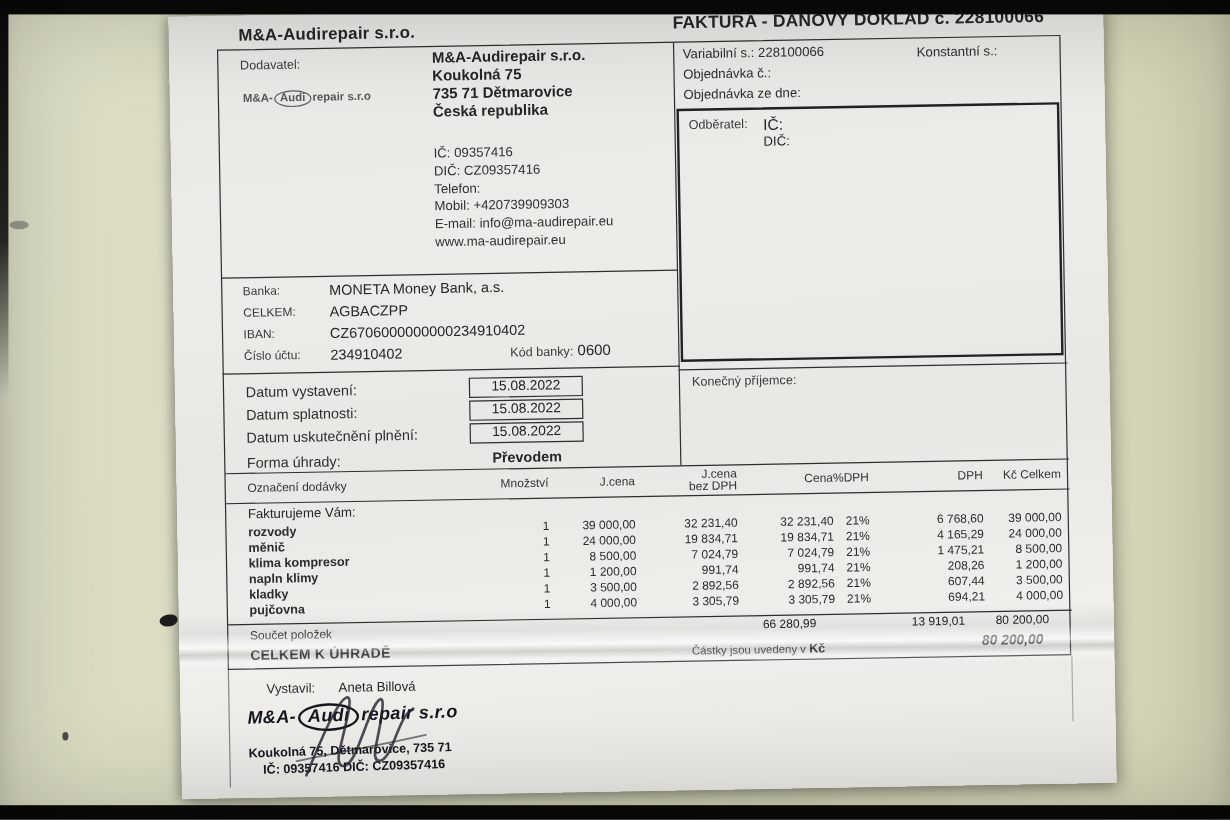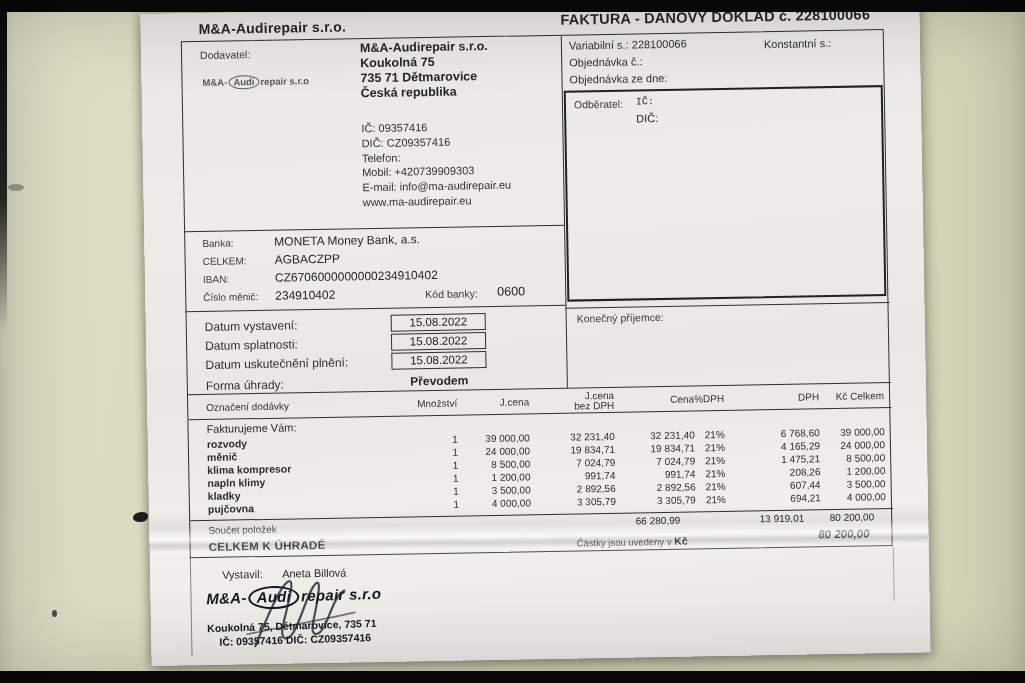--- a/index.html
+++ b/index.html
@@ -36,32 +36,32 @@
   .sup-label{left:18px;top:7px;}
   .sup-logo{left:20px;top:34px;font-size:9.5px;font-weight:bold;color:#575757;white-space:nowrap;}
   .sup-logo .oval{display:inline-block;border:1.4px solid #5c5c5c;border-radius:50%;padding:0 4px 1px 4px;margin:0 1px;}
   .sup-addr{left:178px;top:2px;font-size:12.5px;font-weight:bold;line-height:15px;}
   .sup-contact{left:178px;top:82px;font-size:11px;line-height:14.8px;color:#303030;}
 
   .bank-box{left:-1px;top:189px;width:381px;height:81px;border-top:1.6px solid #2e2e2e;border-bottom:1.6px solid #2e2e2e;}
   .bank-row{position:absolute;left:18px;font-size:10px;color:#3a3a3a;}
   .bank-val{position:absolute;left:90px;font-size:12px;color:#262626;}
   .kod-lbl{position:absolute;left:240px;font-size:10.5px;color:#3a3a3a;}
-  .kod-val{position:absolute;left:312px;font-size:12.5px;font-weight:500;color:#222;}
+  .kod-val{position:absolute;left:296px;font-size:12.5px;font-weight:500;color:#222;}
 
   .date-lbl{position:absolute;left:18px;font-size:12px;color:#2e2e2e;}
   .date-box{position:absolute;left:204px;width:95px;height:17px;border:1.2px solid #2e2e2e;
     font-size:11.5px;text-align:center;line-height:15px;color:#222;}
   .pay-val{position:absolute;left:204px;width:95px;text-align:center;font-size:12px;font-weight:bold;}
 
   .meta-line{position:absolute;left:387px;font-size:11px;color:#2e2e2e;}
   .meta-konst{position:absolute;left:582px;top:6px;font-size:11px;color:#2e2e2e;}
   .odb-box{left:381px;top:55px;width:319px;height:211px;border:2.2px solid #222;}
   .odb-label{position:absolute;left:8px;top:6px;font-size:10.5px;color:#3a3a3a;}
-  .odb-ic{position:absolute;left:70px;top:5px;font-size:10px;font-family:Liberation Mono, monospace;}
+  .odb-ic{position:absolute;left:70px;top:5px;font-size:13px;}
   .odb-dic{position:absolute;left:70px;top:21px;font-size:11px;}
   .konecny-line{left:379px;top:272px;width:324px;border-top:1.4px solid #2e2e2e;}
   .konecny-lbl{left:390px;top:277px;font-size:10.5px;color:#3a3a3a;}
 
   .tbl-grid{display:grid;grid-template-columns:185px 66px 72px 85px 80px 30px 95px 65px;padding-left:18px;}
   .tbl-grid>*{text-align:right;white-space:nowrap;}
   .tbl-grid>*:first-child{text-align:left;}
   .tbl-head{left:0;top:352px;width:703px;height:26px;border-top:1.5px solid #2e2e2e;border-bottom:1.5px solid #2e2e2e;
     font-size:10px;color:#333;align-items:center;}
   .tbl-head .two-line{line-height:10px;padding-top:1px;}
@@ -125,21 +125,21 @@
         <div>www.ma-audirepair.eu</div>
       </div>
 
       <div class="abs bank-box">
         <span class="bank-row" style="top:6px">Banka:</span>
         <span class="bank-val" style="top:4px">MONETA Money Bank, a.s.</span>
         <span class="bank-row" style="top:24px">CELKEM:</span>
         <span class="bank-val" style="top:22px">AGBACZPP</span>
         <span class="bank-row" style="top:42px">IBAN:</span>
         <span class="bank-val" style="top:40px">CZ6706000000000234910402</span>
-        <span class="bank-row" style="top:60px">Číslo měnič:</span>
+        <span class="bank-row" style="top:60px">Číslo účtu:</span>
         <span class="bank-val" style="top:58px">234910402</span>
         <span class="kod-lbl" style="top:60px">Kód banky:</span>
         <span class="kod-val" style="top:58px">0600</span>
       </div>
 
       <span class="date-lbl" style="top:278px">Datum vystavení:</span>
       <span class="date-box" style="top:276px">15.08.2022</span>
       <span class="date-lbl" style="top:297px">Datum splatnosti:</span>
       <span class="date-box" style="top:295px">15.08.2022</span>
       <span class="date-lbl" style="top:316px">Datum uskutečnění plnění:</span>

